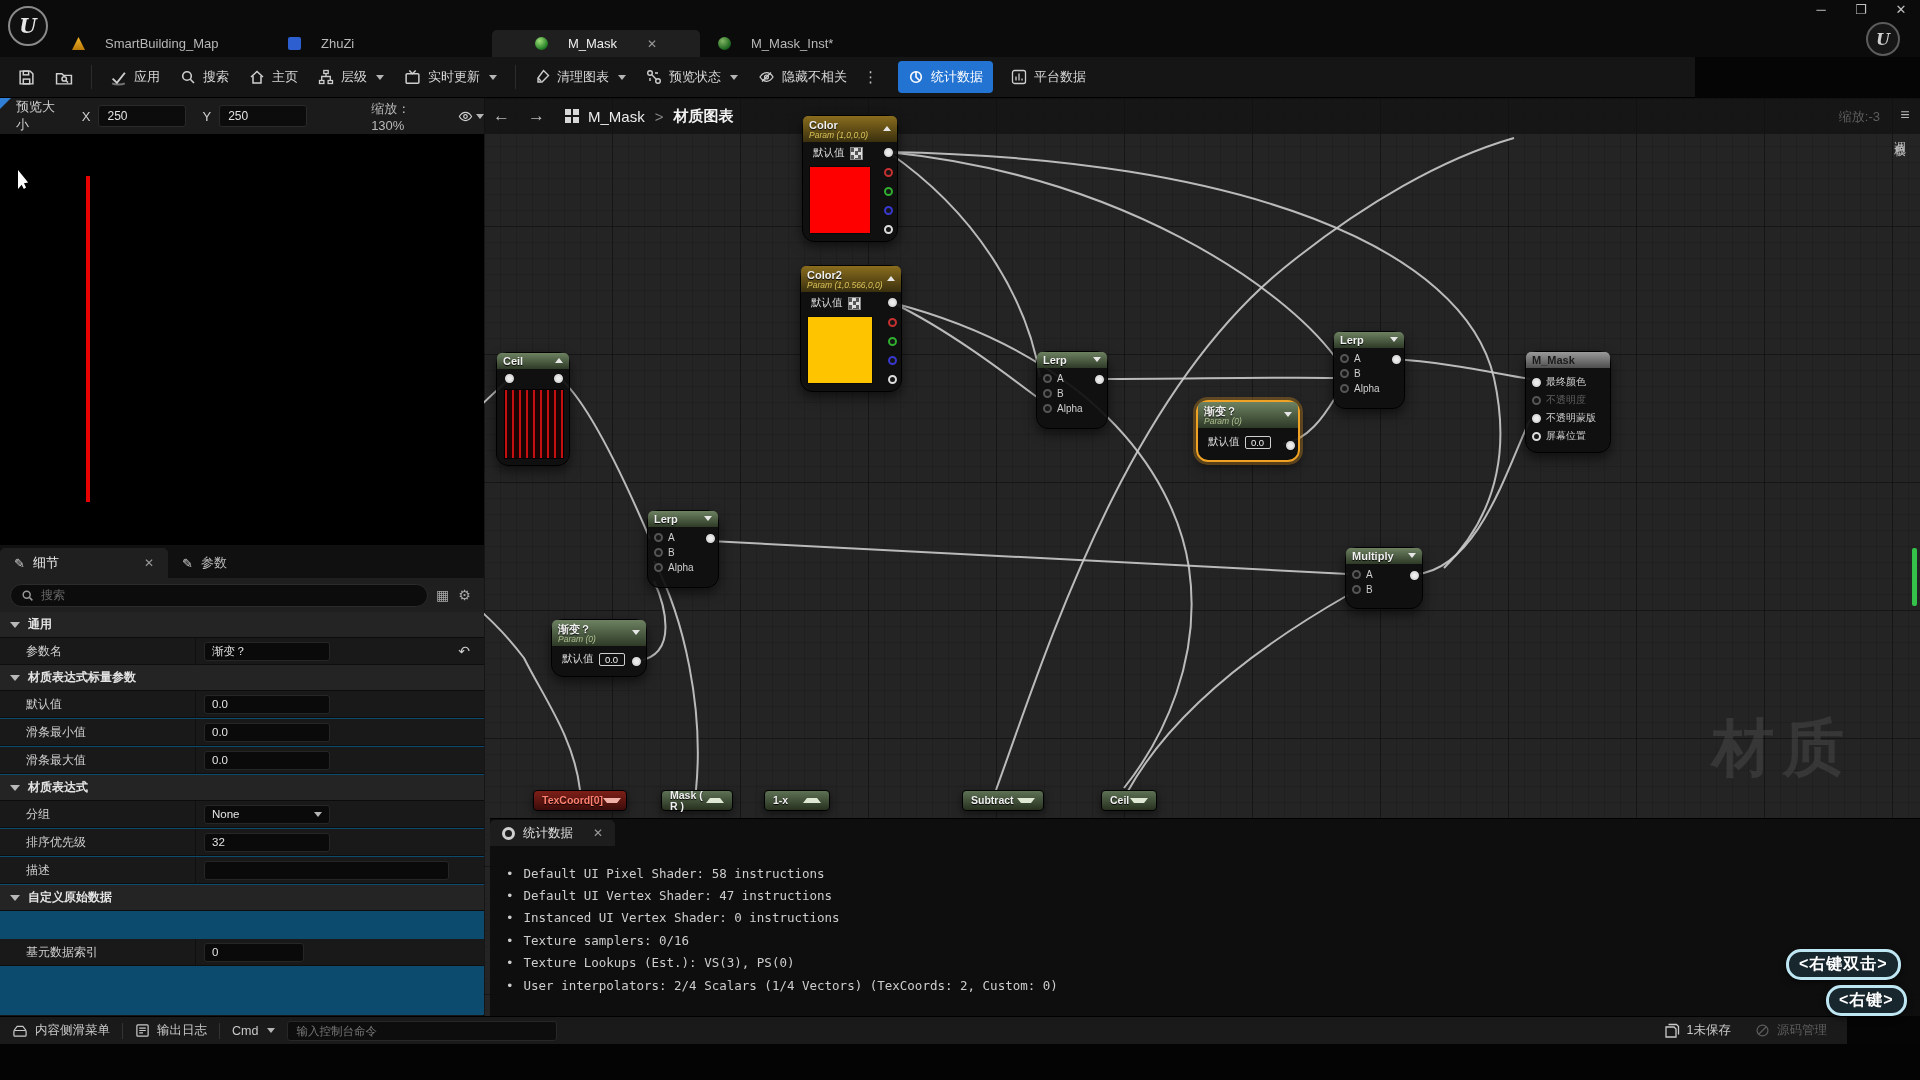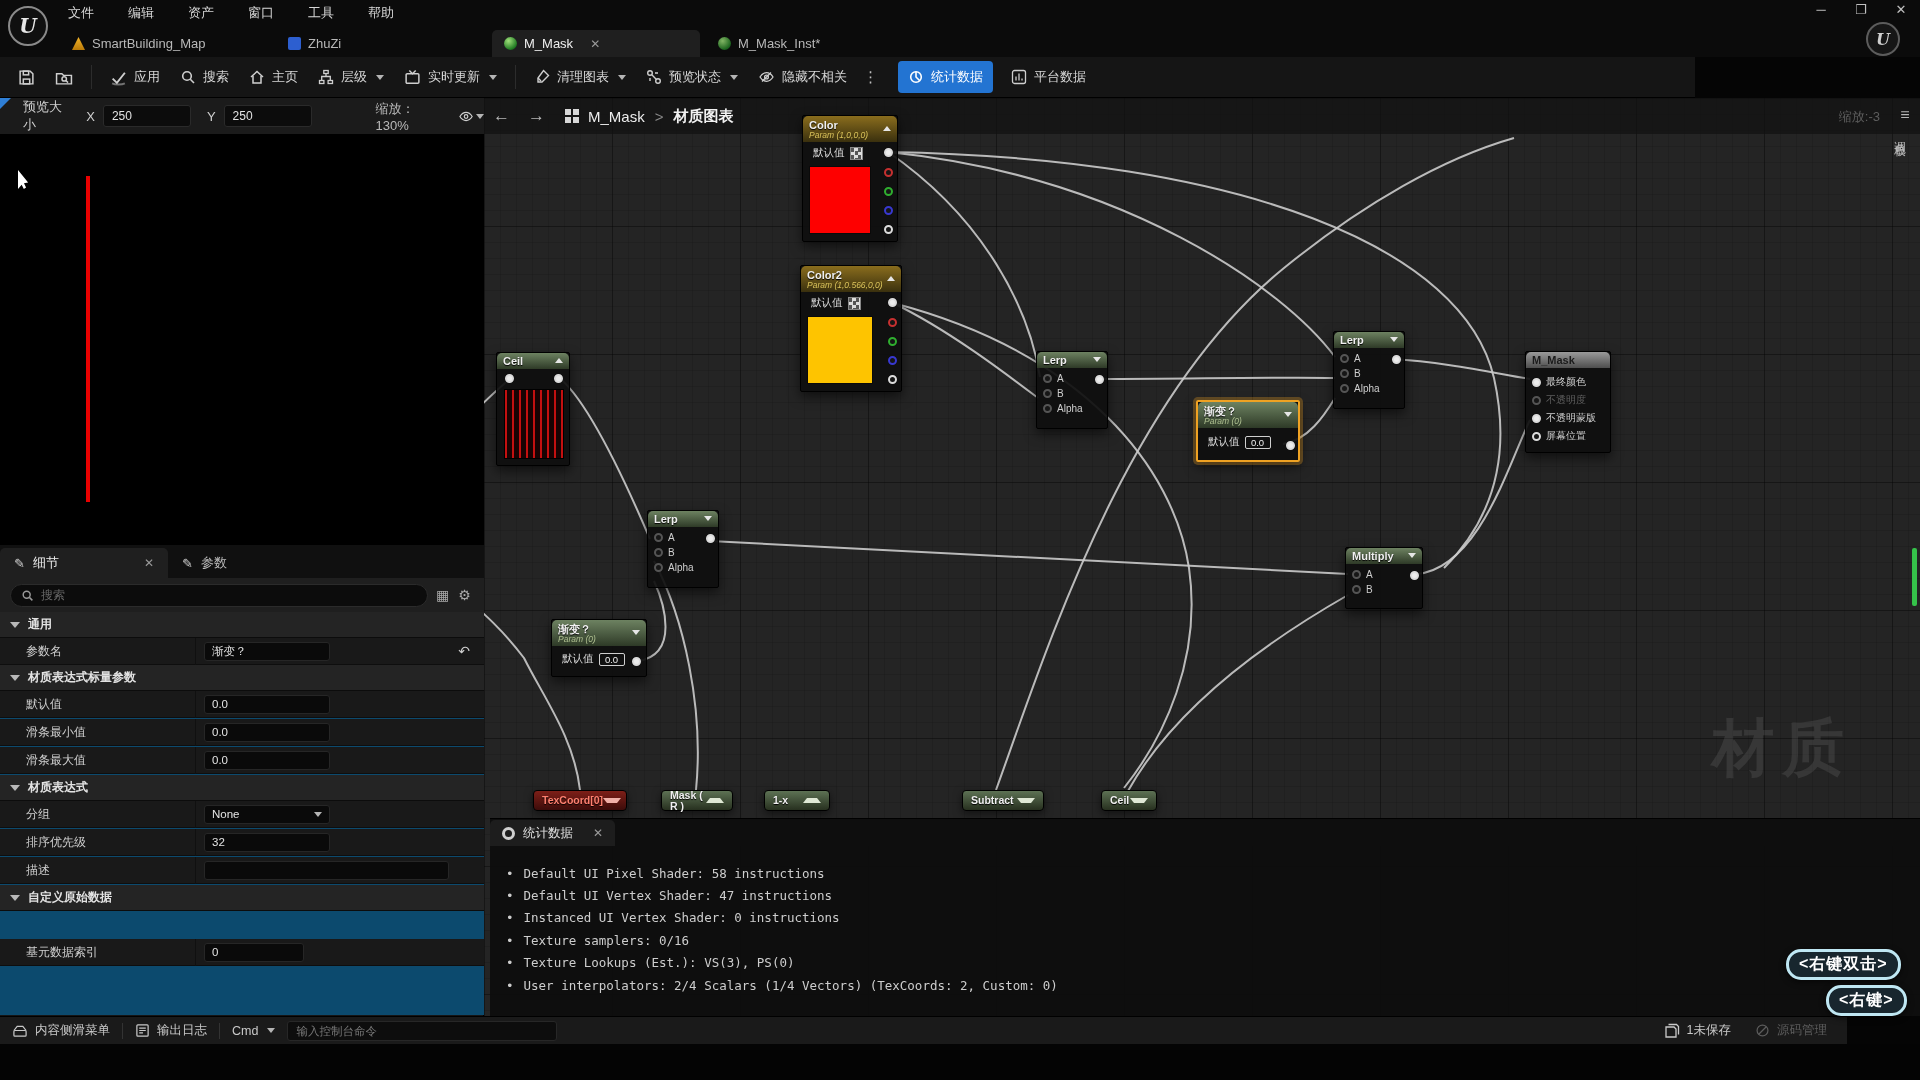--- a/index.html
+++ b/index.html
@@ -14,22 +14,22 @@
     background:#101010; border:2px solid #8a8a8a; color:#e8e8e8; display:flex; align-items:center; justify-content:center;
     font-family:"DejaVu Serif", serif; font-style:italic; font-weight:bold; font-size:20px; z-index:30; }
   .winctl { position:absolute; right:10px; top:2px; display:flex; gap:22px; font-size:13px; color:#c0c0c0; }
   .winctl span { width:18px; text-align:center; }
   .ue-logo-right { position:absolute; left:1866px; top:22px; width:34px; height:34px; border-radius:50%;
     background:#161616; border:2px solid #5c5c5c; color:#cfcfcf; display:flex; align-items:center; justify-content:center;
     font-family:"DejaVu Serif", serif; font-style:italic; font-weight:bold; font-size:16px; z-index:40; }
 
   
   .tabstrip { position:absolute; left:0; top:26px; width:1920px; height:31px; background:#0b0b0b; }
-  .atab { position:absolute; top:4px; height:27px; display:flex; align-items:center; gap:7px; font-size:13px;
-    color:#b8b8b8; padding:0 12px; border-radius:5px 5px 0 0; }
+  .atab { position:absolute; top:4px; height:27px; display:flex; align-items:center; gap:20px; font-size:13px;
+    color:#b8b8b8; padding:0 12px; border-radius:5px 5px 0 0;justify-content:center; }
   .atab.active { background:#1f1f1f; color:#efefef; }
   .lvl-icon { width:13px; height:13px; background:linear-gradient(180deg,#f5b62a,#b97908); clip-path:polygon(50% 0,100% 100%,0 100%); }
   .bp-icon { width:13px; height:13px; background:#2d5fd0; border-radius:2px; }
   .mat-icon { width:13px; height:13px; border-radius:50%; background:radial-gradient(circle at 35% 30%, #9fe07a, #1f7a22 70%, #0c3d10); }
   .tab-close { color:#9a9a9a; font-size:12px; margin-left:10px; }
 
   
   .toolbar { position:absolute; left:0; top:57px; width:1695px; height:41px; background:#151515; border-bottom:1px solid #000;
     display:flex; align-items:center; font-size:13px; color:#d8d8d8; }
   .tbtn { display:flex; align-items:center; gap:7px; padding:7px 10px; border-radius:4px; white-space:nowrap; }
@@ -91,21 +91,21 @@
   .gzoom { position:absolute; right:40px; top:10px; font-size:13px; color:#5d5d5d; z-index:1; }
   .palette-tab { position:absolute; right:2px; top:8px; width:26px; z-index:1; color:#b5b5b5; text-align:center; }
   .palette-tab .vtext { writing-mode:vertical-rl; font-size:11.5px; letter-spacing:2px; color:#b9b9b9; margin-top:8px; }
   .greenbar { position:absolute; right:3px; top:450px; width:5px; height:58px; background:#35c24a; border-radius:2px; z-index:1; }
   .watermark { position:absolute; left:1228px; top:608px; font-size:62px; font-weight:bold; color:rgba(255,255,255,.09); letter-spacing:8px; z-index:0; }
 
   .wires { position:absolute; left:0; top:0; z-index:2; }
   .wires path { stroke:#cbcbcb; stroke-width:2; fill:none; opacity:.9; }
 
   
-  .node { position:absolute; z-index:3; background:rgba(15,15,15,.93); border:1px solid #000; border-radius:2px;
+  .node { position:absolute; z-index:3; background:rgba(15,15,15,.93); border:1px solid #000; border-radius:12px;
     box-shadow:0 5px 12px rgba(0,0,0,.55); font-size:10.5px; color:#d8d8d8; }
   .nhead { position:relative; height:16px; border-radius:5px 5px 0 0; padding:1px 6px 0 6px; display:flex; align-items:center; }
   .nhead.tall { height:26px; flex-direction:column; align-items:flex-start; justify-content:center; }
   .nhead.green { background:linear-gradient(180deg,#6d8261,#2e3a27); }
   .nhead.gold  { background:linear-gradient(180deg,#8a6d1d,#3a300e); }
   .nhead.grey  { background:linear-gradient(180deg,#9a9a9a,#4e4e4e); }
   .ntitle { font-size:11px; font-weight:bold; color:#f0f0f0; text-shadow:0 1px 1px #000; line-height:11px; }
   .nsub { font-size:8.5px; font-style:italic; color:#d9c25a; line-height:9px; }
   .nsub.green { color:#aebf90; }
   .chev { position:absolute; right:6px; top:50%; margin-top:-3px; width:0; height:0;
@@ -158,28 +158,20 @@
   .blackstrip { position:absolute; left:0; top:1044px; width:1920px; height:36px; background:#040404; }
 
   
   .badge { position:absolute; z-index:50; background:#18262e; border:3px solid #bfe7f3; border-radius:15px; color:#fff;
     font-size:16px; font-weight:bold; padding:2px 10px; letter-spacing:1px; box-shadow:0 2px 6px rgba(0,0,0,.6); }
 </style>
 </head>
 <body>
 
 <div class="titlebar">
-  <div class="menu">
-    <span>文件</span>
-    <span>编辑</span>
-    <span>资产</span>
-    <span>窗口</span>
-    <span>工具</span>
-    <span>帮助</span>
-  </div>
   <div class="winctl">
     <span>─</span>
     <span>❐</span>
     <span>✕</span>
   </div>
 </div>
 <div class="ue-logo">U</div>
 <div class="ue-logo-right">U</div>
 
 <div class="tabstrip">
@@ -296,21 +288,21 @@
         <rect x="1.5" y="1.5" width="13" height="13" rx="2"></rect>
         <path d="M5 11.5V7.5M8 11.5v-7M11 11.5v-2"></path>
       </svg>
     <span>平台数据</span>
   </div>
 </div>
 
 <div class="leftpanel">
   <div class="pvheader">
     <div class="pvcorner"></div>
-    <span style="margin-left:23px">预览大小</span>
+    <span style="margin-left:16px">预览大小</span>
     <span style="margin-left:14px">X</span>
     <input class="pvinput" style="margin-left: 8px;" value="250">
     <span style="margin-left:16px">Y</span>
     <input class="pvinput" style="margin-left: 8px;" value="250">
     <span style="margin-left:64px; color:#b9b9b9">缩放：130%</span>
     <svg width="17" height="15" viewBox="0 0 16 16" stroke="#cfcfcf" fill="none" stroke-width="1.3" style="margin-left:14px">
         <path d="M1.5 8s2.7-4.3 6.5-4.3S14.5 8 14.5 8 11.8 12.3 8 12.3 1.5 8 1.5 8z"></path>
         <circle cx="8" cy="8" r="1.9"></circle>
       </svg>
     <span class="caret"></span>

